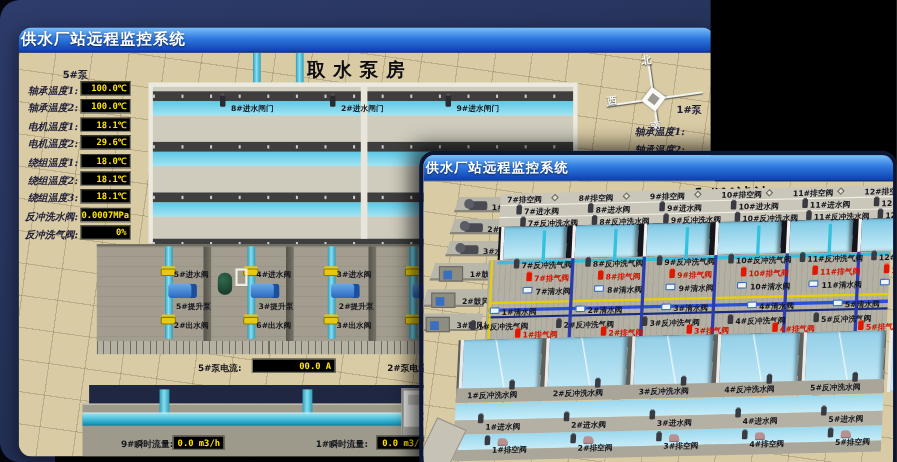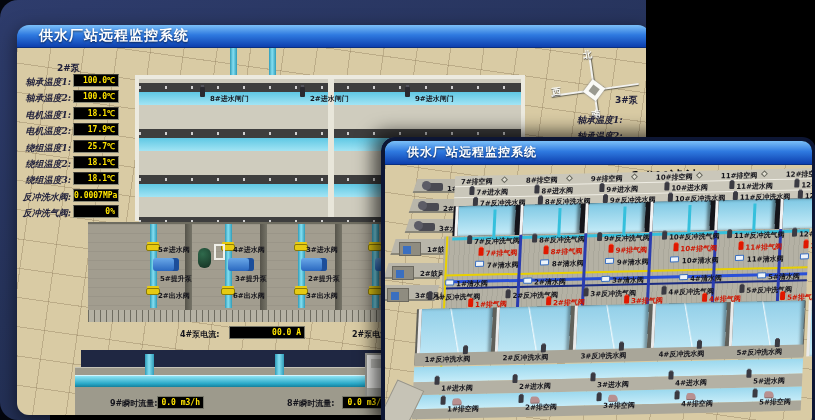--- a/index.html
+++ b/index.html
@@ -14,21 +14,21 @@
   .window{position:absolute;border-radius:12px;overflow:hidden;}
   .back-window{left:17px;top:25px;width:633px;height:390px;z-index:2;
                box-shadow:0 5px 18px rgba(0,0,0,.55);}
   .front-window{left:381px;top:137px;width:435px;height:294px;z-index:4;border:4px solid #0d1634;
                 border-radius:14px;box-shadow:-8px -5px 18px rgba(0,0,0,.65);}
 
   .titlebar{position:relative;width:100%;background:linear-gradient(180deg,#7cc0f8 0%,#2f7ae0 45%,#0d3fae 100%);
             display:flex;align-items:center;border-bottom:1px solid #0a2f80;}
   .back-window .titlebar{height:23px;}
   .front-window .titlebar{height:24px;}
-  .title-text{color:#fff;font-weight:bold;text-shadow:0 1px 2px rgba(0,0,0,.6);padding-left:22px;letter-spacing:1px;}
+  .title-text{color:#fff;font-weight:bold;text-shadow:0 1px 2px rgba(0,0,0,.6);padding-left:2px;letter-spacing:1px;}
   .back-window .title-text{font-size:14px;}
   .front-window .title-text{font-size:12px;}
 
   .scene{position:relative;width:100%;overflow:hidden;background-color:#d9cba4;
     background-image:
       repeating-linear-gradient(98deg, rgba(120,100,70,.30) 0 1px, rgba(0,0,0,0) 1px 33px),
       repeating-linear-gradient(8deg, rgba(120,100,70,.30) 0 1px, rgba(0,0,0,0) 1px 29px);}
   .scene-back{height:367px;}
   .scene-front{height:262px;}
 
@@ -121,20 +121,21 @@
 
 <div class="canvas">
   <div class="panel-bg"></div>
   <div class="black-bottom"></div>
 
   <div class="window back-window">
     <div class="titlebar">
       <span class="title-text">供水厂站远程监控系统</span>
     </div>
     <div class="scene scene-back" id="back-scene">
+      <div class="scene-heading" style="left:262px;top:4px;font-size:17px;letter-spacing:7px;">取水泵房</div>
 
       <div class="abs pipe-v" style="left:213px;top:0;height:28px;"></div>
       <div class="abs pipe-v" style="left:252px;top:0;height:28px;"></div>
 
       <div class="basin" style="left:118px;top:27px;width:390px;height:146px;">
         <div class="basin-bar" style="top:4px;"></div>
         <div class="basin-water" style="top:13px;"></div>
         <div class="basin-bar" style="top:50px;"></div>
         <div class="basin-water" style="top:59px;"></div>
         <div class="basin-bar" style="top:96px;"></div>
@@ -145,31 +146,31 @@
       <div id="inlet-gates">
           <div class="gate-icon" style="left: 183px; top: 39px;"></div>
           <div class="lbl" style="left: 193px; top: 48px;">8#进水闸门</div>
           <div class="gate-icon" style="left: 283px; top: 39px;"></div>
           <div class="lbl" style="left: 293px; top: 48px;">2#进水闸门</div>
           <div class="gate-icon" style="left: 388px; top: 39px;"></div>
           <div class="lbl" style="left: 398px; top: 48px;">9#进水闸门</div>
         </div>
 
       <div id="pump-panel" class="abs" style="left:2px;top:14px;width:102px;height:160px;">
-        <div class="pheader" style="left:38px;top:0;">2#泵</div>
+        <div class="pheader" style="left:38px;top:0;">5#泵</div>
       <div class="plabel" style="left: 2px; top: 14px;">轴承温度1:</div>
           <div class="pbox" style="left: 54px; top: 12px; width: 46px;">100.0℃</div>
           <div class="plabel" style="left: 2px; top: 30.4px;">轴承温度2:</div>
           <div class="pbox" style="left: 54px; top: 28.4px; width: 46px;">100.0℃</div>
           <div class="plabel" style="left: 2px; top: 46.8px;">电机温度1:</div>
           <div class="pbox" style="left: 54px; top: 44.8px; width: 46px;">18.1℃</div>
           <div class="plabel" style="left: 2px; top: 63.2px;">电机温度2:</div>
-          <div class="pbox" style="left: 54px; top: 61.2px; width: 46px;">17.9℃</div>
+          <div class="pbox" style="left: 54px; top: 61.2px; width: 46px;">29.6℃</div>
           <div class="plabel" style="left: 2px; top: 79.6px;">绕组温度1:</div>
-          <div class="pbox" style="left: 54px; top: 77.6px; width: 46px;">25.7℃</div>
+          <div class="pbox" style="left: 54px; top: 77.6px; width: 46px;">18.0℃</div>
           <div class="plabel" style="left: 2px; top: 96px;">绕组温度2:</div>
           <div class="pbox" style="left: 54px; top: 94px; width: 46px;">18.1℃</div>
           <div class="plabel" style="left: 2px; top: 112.4px;">绕组温度3:</div>
           <div class="pbox" style="left: 54px; top: 110.4px; width: 46px;">18.1℃</div>
           <div class="plabel" style="left: 2px; top: 128.8px;">反冲洗水阀:</div>
           <div class="pbox" style="left: 54px; top: 126.8px; width: 46px;">0.0007MPa</div>
           <div class="plabel" style="left: 2px; top: 145.2px;">反冲洗气阀:</div>
           <div class="pbox" style="left: 54px; top: 143.2px; width: 46px;">0%</div>
         </div>
 
@@ -202,54 +203,54 @@
           <div class="lbl" style="left: 289px; top: 245px;">3#出水阀</div>
           <div class="pipe-v" style="left: 355px; top: 176px; height: 84px;"></div>
           <div class="yvalve" style="left: 351px; top: 196px;"></div>
           <div class="pumpbody" style="left: 358px; top: 210px;"></div>
           <div class="yvalve" style="left: 351px; top: 240px;"></div>
         </div>
       <div class="gtank" style="left:181px;top:200px;"></div>
       <div class="wframe" style="left:197px;top:196px;"></div>
       <div class="hatchband" style="left:71px;top:262px;width:480px;"></div>
 
-      <div class="displabel" style="left:163px;top:281px;">4#泵电流:</div>
+      <div class="displabel" style="left:163px;top:281px;">5#泵电流:</div>
       <div class="dispbox" style="left:212px;top:278px;width:76px;">00.0 A</div>
       <div class="displabel" style="left:335px;top:281px;">2#泵电流:</div>
       <div class="dispbox" style="left:386px;top:278px;width:76px;"></div>
 
       <div class="darkband" style="left:64px;top:302px;width:569px;height:17px;"></div>
       <div class="deck" style="left:58px;top:319px;width:575px;height:48px;"></div>
       <div class="stub" style="left:128px;top:306px;height:26px;"></div>
       <div class="stub" style="left:258px;top:306px;height:26px;"></div>
       <div class="stub" style="left:350px;top:306px;height:26px;"></div>
       <div class="pipe-h" style="left:58px;top:327px;width:575px;"></div>
       <div class="meterbox" style="left:348px;top:305px;">
         <div class="top"></div>
         <div class="bladeA"></div>
         <div class="bladeB"></div>
         <div class="bot"></div>
       </div>
 
       <div class="displabel" style="left:93px;top:350px;">9#瞬时流量:</div>
       <div class="dispbox" style="left:140px;top:348px;width:47px;">0.0 m3/h</div>
-      <div class="displabel" style="left:270px;top:350px;">8#瞬时流量:</div>
+      <div class="displabel" style="left:270px;top:350px;">1#瞬时流量:</div>
       <div class="dispbox" style="left:325px;top:348px;width:48px;">0.0 m3/h</div>
 
       <div class="compass">
         <div class="ew"></div>
         <div class="ns"></div>
         <div class="star"></div>
         <div class="star-in"></div>
         <div class="clabel" style="left:43px;top:-2px;">北</div>
         <div class="clabel" style="left:7px;top:30px;">西</div>
         <div class="clabel" style="left:43px;top:58px;">南</div>
       </div>
 
-      <div class="pheader" style="left:598px;top:46px;">3#泵</div>
+      <div class="pheader" style="left:598px;top:46px;">1#泵</div>
       <div class="plabel" style="left:560px;top:66px;text-align:left;">轴承温度1:</div>
       <div class="plabel" style="left:560px;top:82px;text-align:left;">轴承温度2:</div>
     </div>
   </div>
 
   <div class="black-topright"></div>
 
   <div class="window front-window">
     <div class="titlebar">
       <span class="title-text">供水厂站远程监控系统</span>

